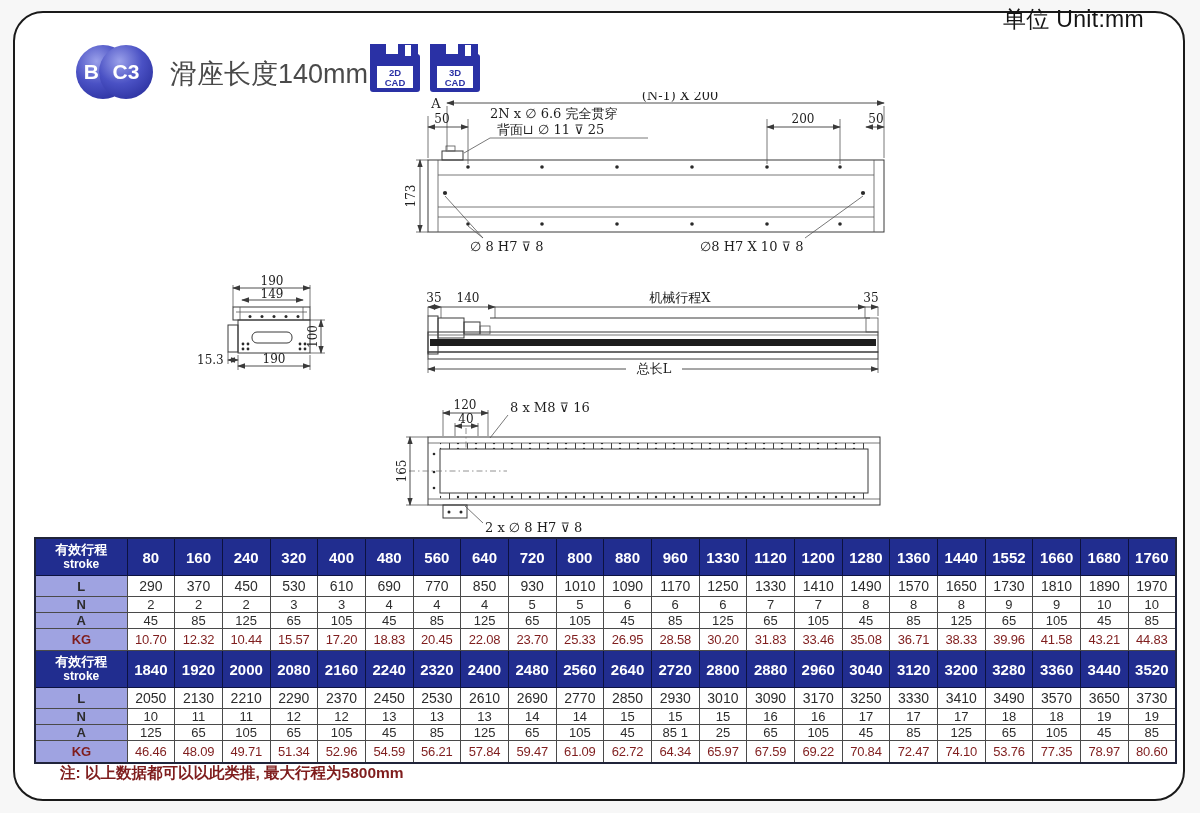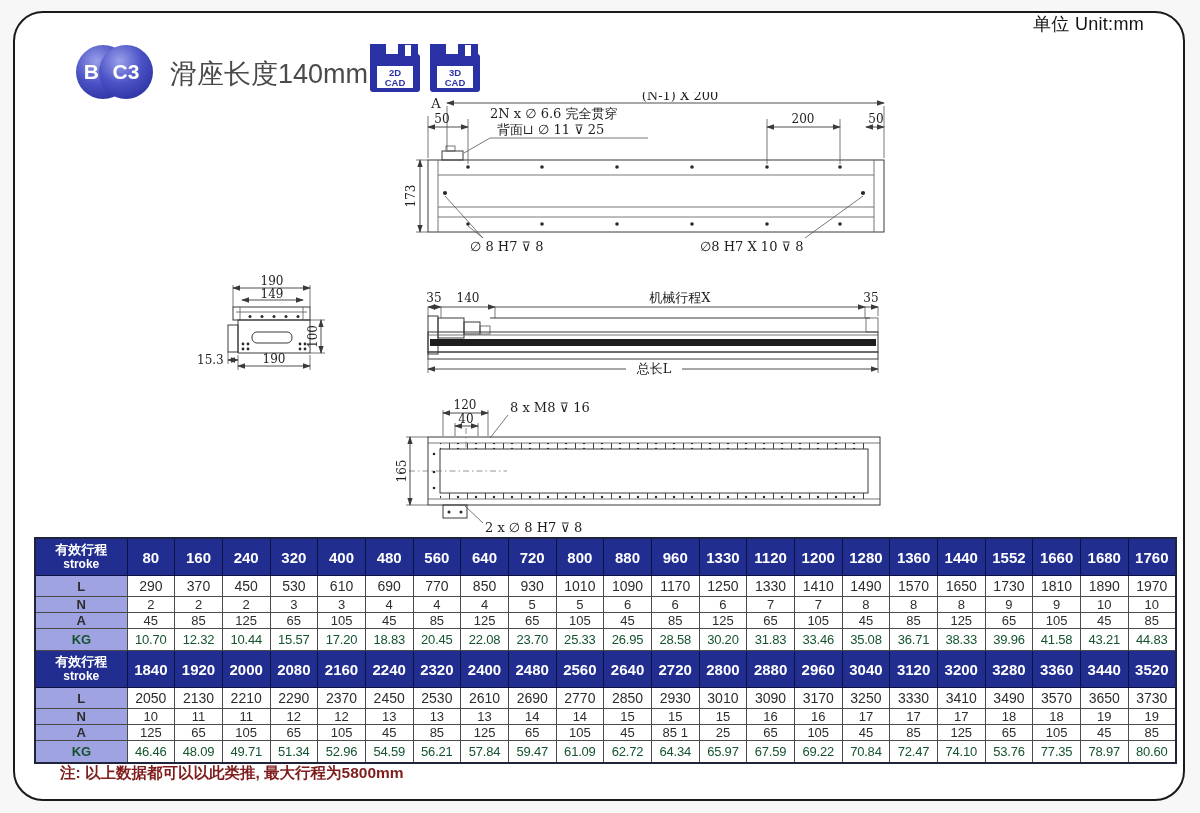--- a/index.html
+++ b/index.html
@@ -7,22 +7,22 @@
     width:1200px;height:813px;position:relative;
     background:#f7f7f7;
     font-family:"Liberation Sans",sans-serif;
     overflow:hidden;
   }
   .frame{
     position:absolute;left:13px;top:11px;width:1168px;height:786px;
     background:#ffffff;border:2.5px solid #1a1a1a;border-radius:30px;
   }
   .unit-label{
-    position:absolute;top:12px;right:56px;
-    font-size:18px;color:#141414;letter-spacing:.3px;
+    position:absolute;top:4px;right:56px;
+    font-size:23px;color:#141414;letter-spacing:.3px;
   }
   .badge{
     position:absolute;top:45px;width:54px;height:54px;border-radius:50%;
     display:flex;align-items:center;justify-content:center;
     color:#fff;font-weight:bold;font-size:21px;
     background:radial-gradient(circle at 38% 30%, #9aa0ea 0%, #4a51c4 45%, #1f2490 100%);
   }
   .badge-b80{left:40px;margin-left:36px;}
   .badge-c3{left:99px;}
   .page-title{
@@ -62,21 +62,21 @@
     height:36px;border-color:#0c1240;
   }
   tr.hdr td.corner{font-size:13px;line-height:1.1;}
   tr.hdr td.corner .sub{font-size:12px;font-weight:bold;}
   td.rowlabel{
     background:#9fa3e1;color:#141b7a;font-weight:bold;font-size:13px;
   }
   tr.r-L td{height:20px;font-size:14px;color:#2d2d2d;}
   tr.r-N td{height:15px;font-size:13px;color:#2d2d2d;}
   tr.r-A td{height:15px;font-size:13px;color:#2d2d2d;}
-  tr.r-KG td{height:21px;font-size:13px;color:#14532d;letter-spacing:-.2px;}
+  tr.r-KG td{height:21px;font-size:13px;color:#7f1d1d;letter-spacing:-.2px;}
   tr.r-L td.rowlabel,tr.r-N td.rowlabel,tr.r-A td.rowlabel,tr.r-KG td.rowlabel{font-size:13px;}
 
   .note{
     position:absolute;left:60px;top:763px;
     color:#7f1d1d;font-size:15.5px;font-weight:bold;
   }
 </style>
 </head>
 <body>
 

